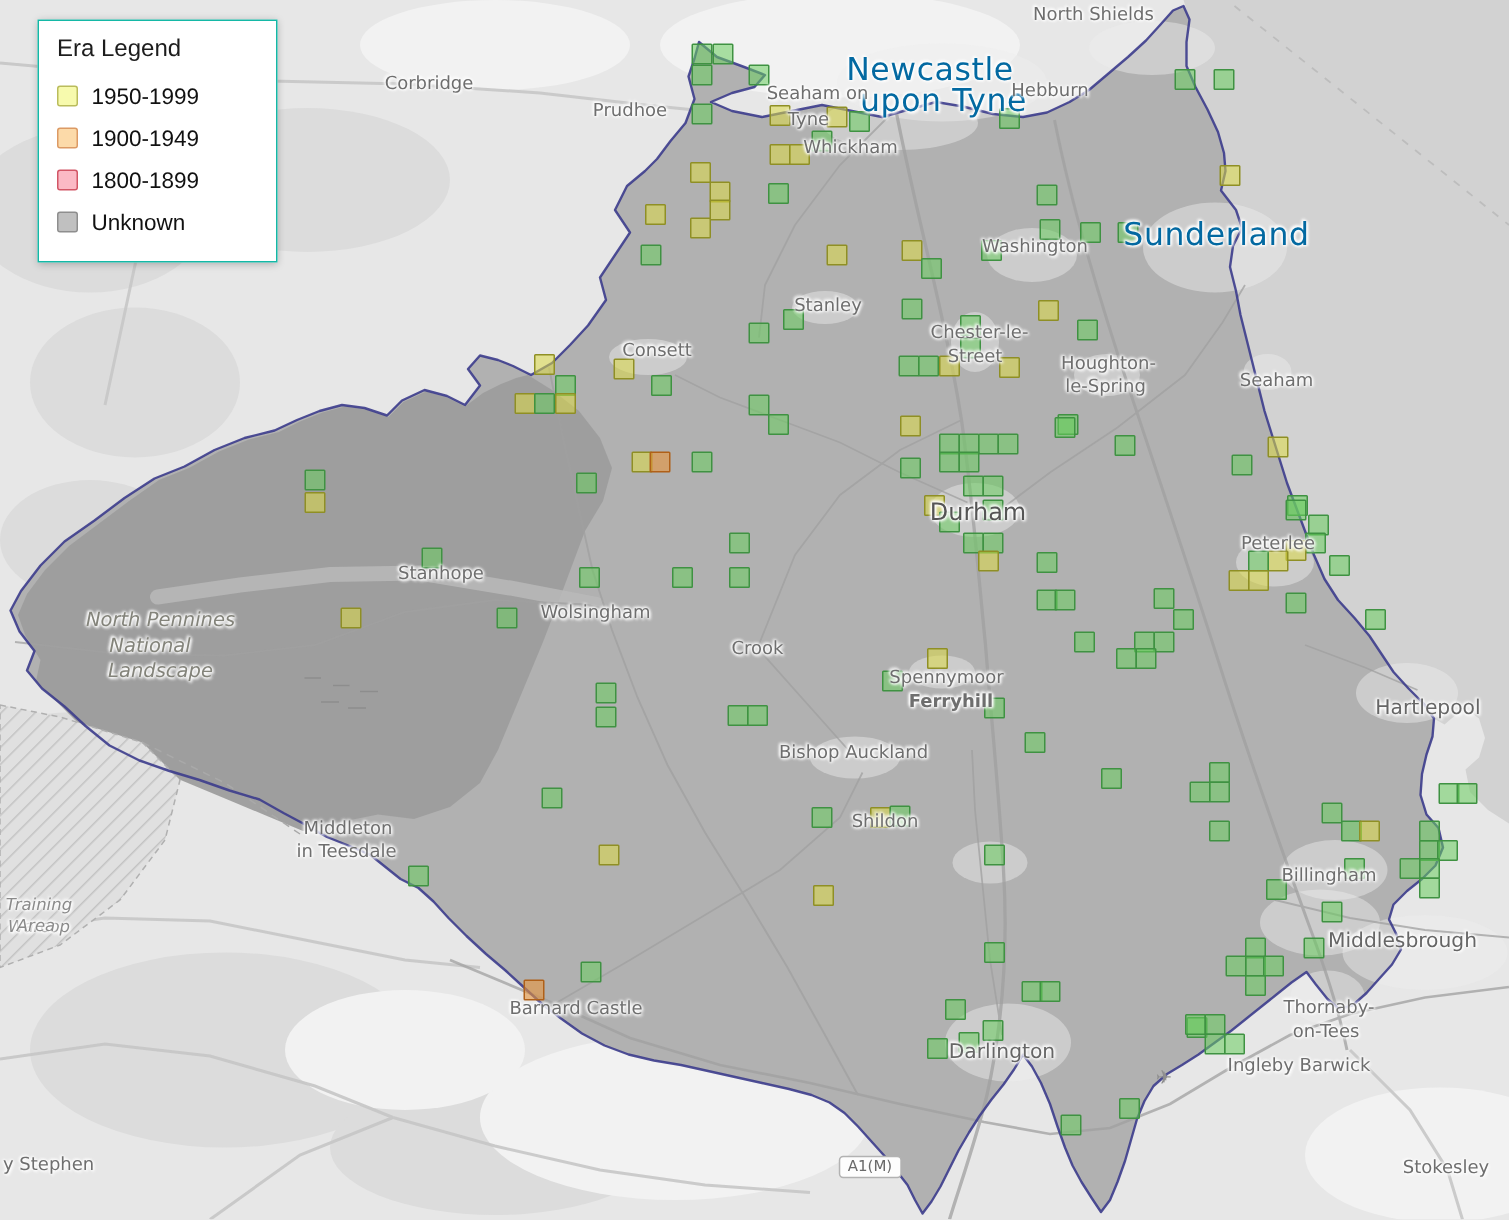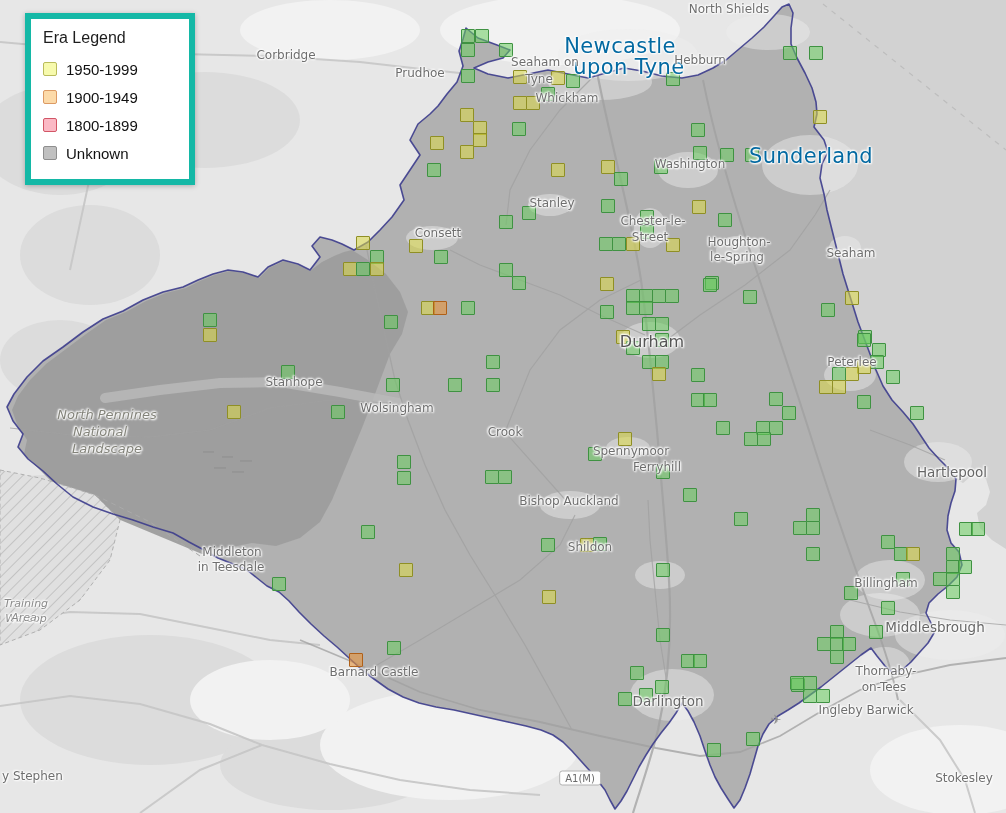--- a/index.html
+++ b/index.html
@@ -15,21 +15,21 @@
        color:#6e6e6e;font-size:12px;
        text-shadow:0 0 2px #fff,0 0 2px #fff,0 0 3px #fff,1px 1px 2px #fff,-1px -1px 2px #fff;}
   .lbl.city{font-size:21px;color:#0369a1;letter-spacing:.4px;}
   .lbl.city2{font-size:16px;color:#555;}
   .lbl.town2{font-size:13.5px;color:#666;}
   .lbl.area{font-size:13px;font-style:italic;color:#83837a;}
   .lbl.area2{font-size:11px;font-style:italic;color:#8a8a8a;}
   .lbl.start{transform:translate(0,-50%);}
   #legend{position:absolute;left:25px;top:13px;z-index:10;background:#fff;
           width:134px;padding:10px 12px 12px 12px;box-shadow:0 1px 5px rgba(0,0,0,.25);
-          border:6px solid #14b8a6;font-family:"Liberation Sans",sans-serif;}
+          border:1px solid #14b8a6;font-family:"Liberation Sans",sans-serif;}
   #legend h3{margin:0 0 8px 0;font-size:16px;font-weight:400;color:#1d1d1d;}
   .leg-row{display:flex;align-items:center;height:28px;}
   .leg-swatch{width:14px;height:14px;box-sizing:border-box;border:1.5px solid;
               border-radius:2px;margin-right:9px;flex:none;}
   .leg-label{font-size:15px;color:#111;}
   #a1shield{position:absolute;left:580px;top:778px;transform:translate(-50%,-50%);
             z-index:3;background:#fdfdfd;border:1px solid #b2b2b2;border-radius:3px;
             padding:1px 5px;font-size:10px;color:#6a6a6a;font-family:"DejaVu Sans",sans-serif;}
   #plane{position:absolute;left:776px;top:719px;transform:translate(-50%,-50%);
          z-index:1;color:#8f8f8f;font-size:13px;}
@@ -329,30 +329,30 @@
       <span class="lbl town" style="left: 438px; top: 233px;">Consett</span>
       <span class="lbl city2" style="left: 652px; top: 341px;">Durham</span>
       <span class="lbl town" style="left: 852px; top: 362px;">Peterlee</span>
       <span class="lbl town" style="left: 294px; top: 382px;">Stanhope</span>
       <span class="lbl town" style="left: 397px; top: 408px;">Wolsingham</span>
       <span class="lbl town" style="left: 505px; top: 432px;">Crook</span>
       <span class="lbl area" style="left: 107px; top: 414px;">North Pennines</span>
       <span class="lbl area" style="left: 100px; top: 431px;">National</span>
       <span class="lbl area" style="left: 107px; top: 448px;">Landscape</span>
       <span class="lbl town" style="left: 631px; top: 451px;">Spennymoor</span>
-      <span class="lbl town" style="left: 657px; top: 467px;">Ferryhill</span>
+      <span class="lbl town" style="left: 634px; top: 467px; font-weight: bold;">Ferryhill</span>
       <span class="lbl town2" style="left: 952px; top: 472px;">Hartlepool</span>
       <span class="lbl town" style="left: 569px; top: 501px;">Bishop Auckland</span>
       <span class="lbl town" style="left: 590px; top: 547px;">Shildon</span>
       <span class="lbl town" style="left: 232px; top: 552px;">Middleton</span>
       <span class="lbl town" style="left: 231px; top: 567px;">in Teesdale</span>
       <span class="lbl area2" style="left: 26px; top: 588px; margin-top: 30px;">Warcop</span>
       <span class="lbl area2" style="left: 26px; top: 603px;">Training</span>
       <span class="lbl area2" style="left: 24px; top: 617px;">Area</span>
-      <span class="lbl town" style="left: 374px; top: 672px;">Barnard Castle</span>
+      <span class="lbl town" style="left: 384px; top: 672px;">Barnard Castle</span>
       <span class="lbl town" style="left: 886px; top: 583px;">Billingham</span>
       <span class="lbl town2" style="left: 935px; top: 627px;">Middlesbrough</span>
       <span class="lbl town" style="left: 886px; top: 671px;">Thornaby-</span>
       <span class="lbl town" style="left: 884px; top: 687px;">on-Tees</span>
       <span class="lbl town" style="left: 866px; top: 710px;">Ingleby Barwick</span>
       <span class="lbl town2" style="left: 668px; top: 701px;">Darlington</span>
       <span class="lbl town" style="left: 964px; top: 778px;">Stokesley</span>
       <span class="lbl town start" style="left: 2px; top: 776px;">y Stephen</span>
     </div>
 

